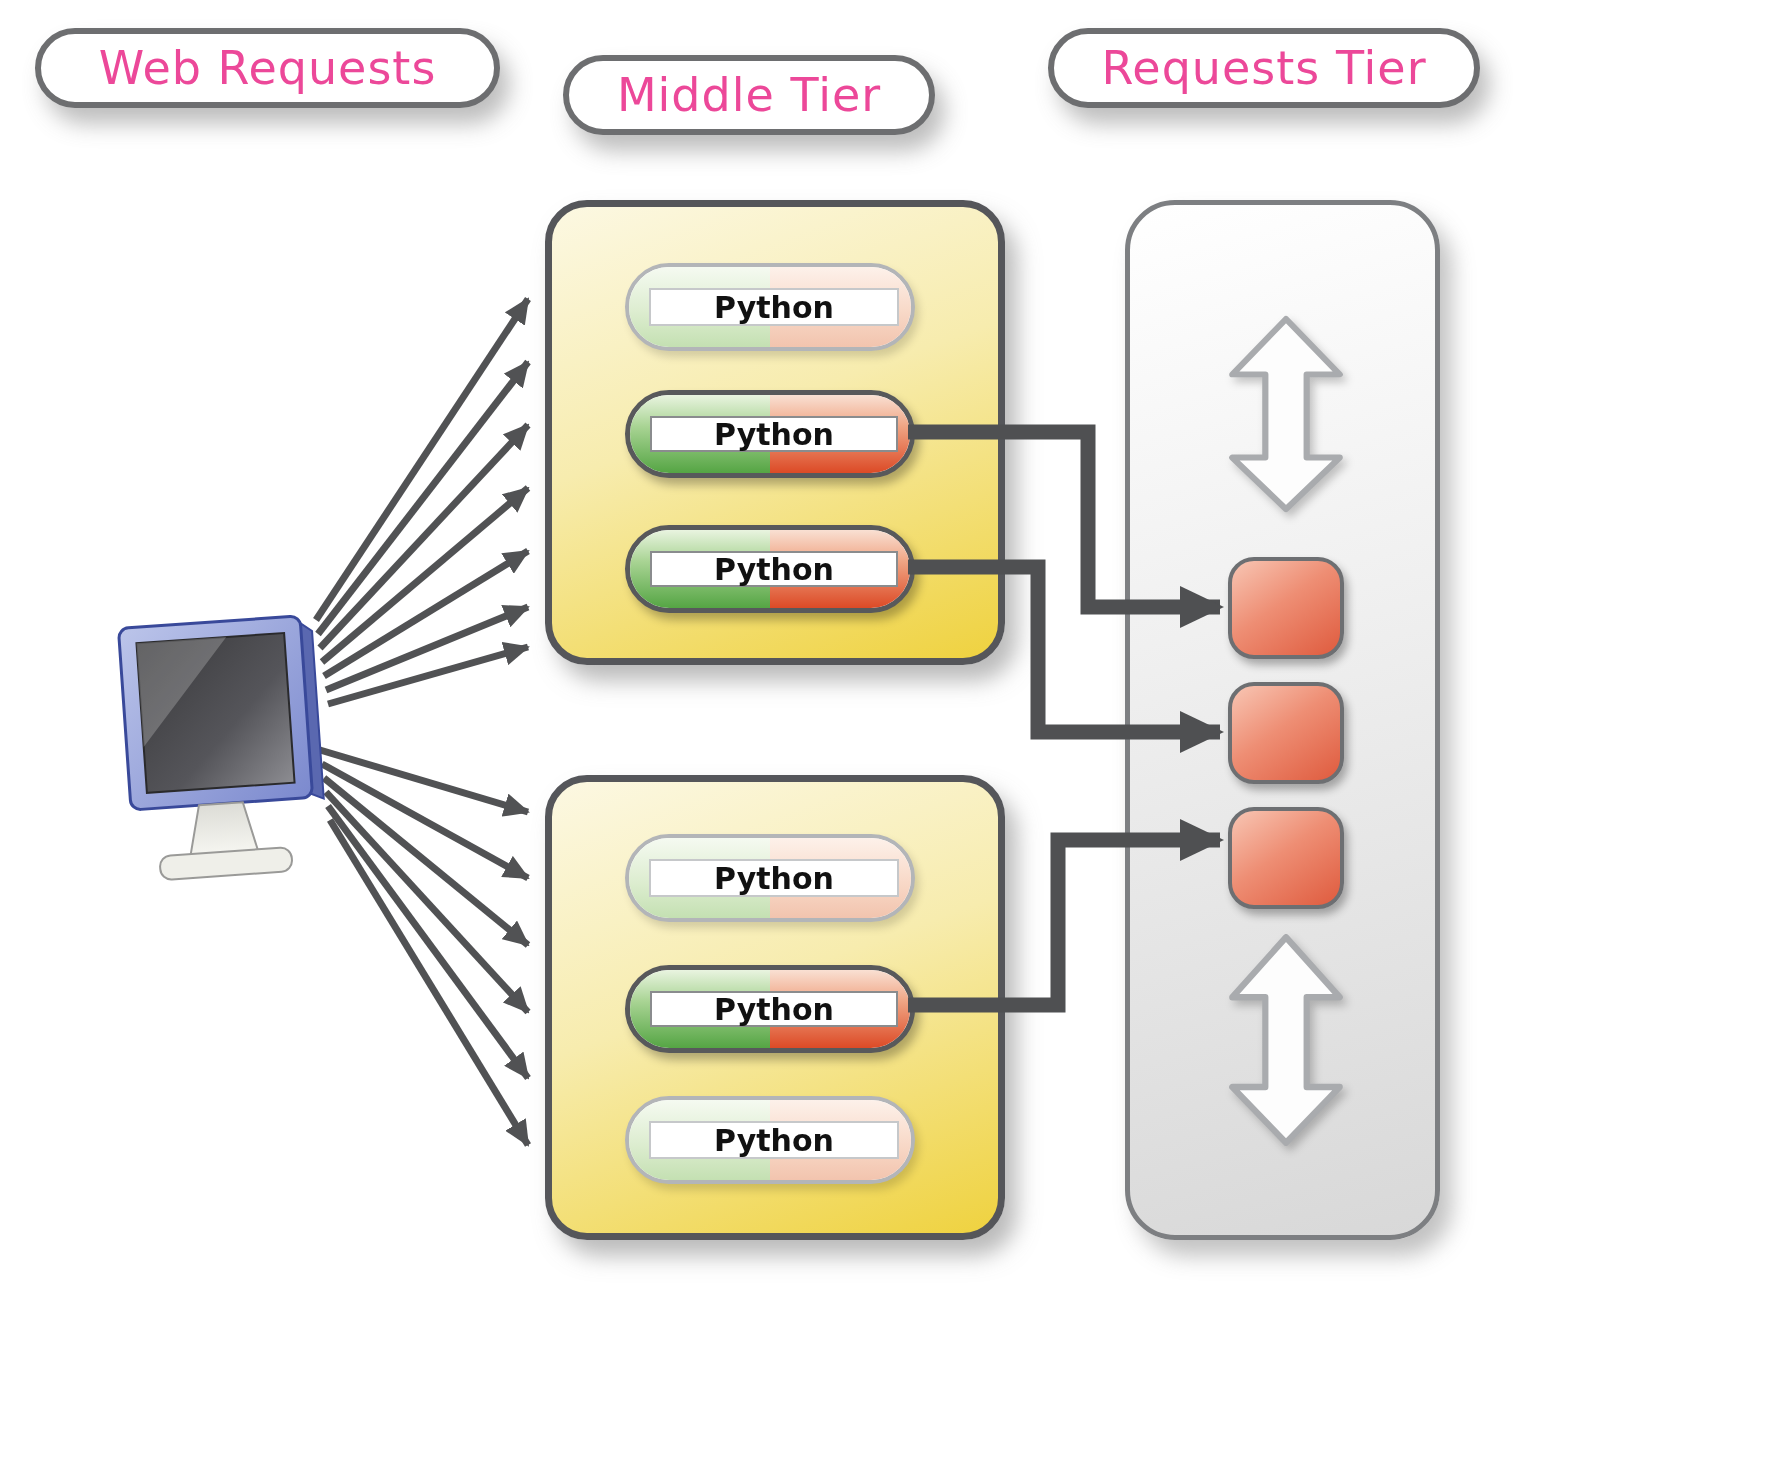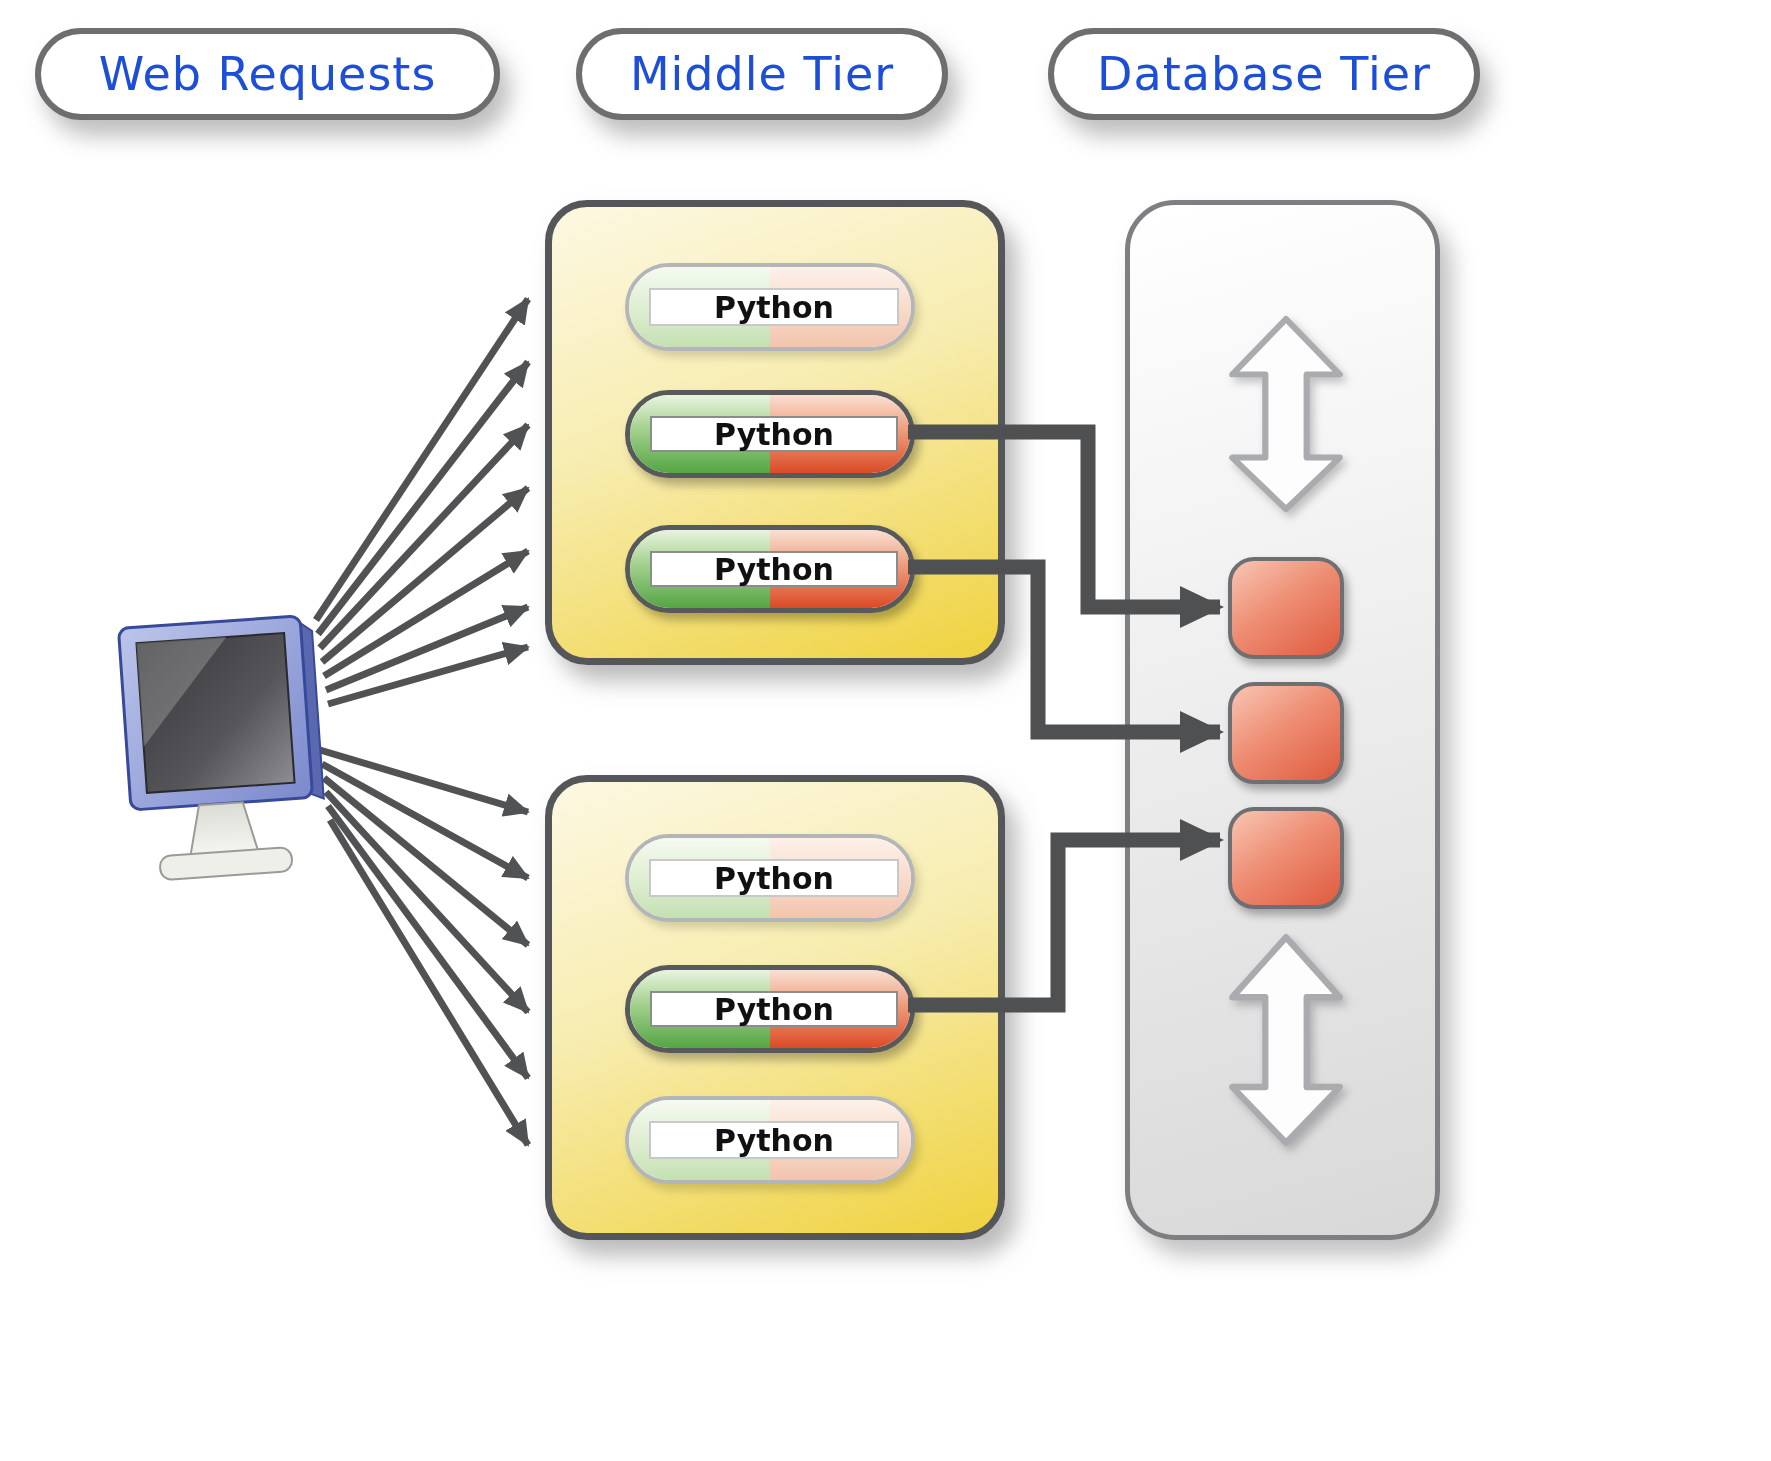--- a/index.html
+++ b/index.html
@@ -2,29 +2,29 @@
 <html><head>
 <meta charset="utf-8">
 <style>
   html,body{margin:0;padding:0;background:#ffffff;}
   .stage{
     position:relative;width:1771px;height:1461px;background:#ffffff;overflow:hidden;
     font-family:"DejaVu Sans","Liberation Sans",sans-serif;
   }
   
   .hdr{
-    position:absolute;top:28px;height:92px;background:#ffffff;
+    position:absolute;top:28px;height:80px;background:#ffffff;
     border:6px solid #6d6e70;border-radius:52px;
     display:flex;align-items:center;justify-content:center;
-    font-size:46px;color:#1d4ed8;letter-spacing:1px;
+    font-size:46px;color:#ec4899;letter-spacing:1px;
     box-shadow:10px 16px 22px rgba(110,110,110,0.45);
     box-sizing:border-box;
   }
   .hdr-web{left:35px;width:465px;}
-  .hdr-mid{left:576px;width:372px;}
+  .hdr-mid{left:563px;width:372px;margin-top:27px;}
   .hdr-db{left:1048px;width:432px;}
   
   .ybox{
     position:absolute;left:545px;width:460px;height:465px;
     background:linear-gradient(160deg,#fcf8e2 0%,#f7ecae 45%,#efd23f 100%);
     border:7px solid #55565a;border-radius:42px;
     box-shadow:12px 16px 22px rgba(120,120,120,0.5);
     box-sizing:border-box;z-index:2;
   }
   .ybox-upper{top:200px;}
@@ -79,21 +79,21 @@
 
 <div class="stage">
 
   <div class="hdr hdr-web">
     <span>Web Requests</span>
   </div>
   <div class="hdr hdr-mid">
     <span>Middle Tier</span>
   </div>
   <div class="hdr hdr-db">
-    <span>Database Tier</span>
+    <span>Requests Tier</span>
   </div>
 
   <svg class="layer layer-arrows" viewBox="0 0 1771 1461">
     <defs>
       <marker id="ahSmall" markerUnits="userSpaceOnUse" markerWidth="26" markerHeight="24" refX="24" refY="12" orient="auto">
         <path d="M0 0 L26 12 L0 24 Z" fill="#515254"></path>
       </marker>
       <linearGradient id="monFrame" x1="0" y1="0" x2="1" y2="1">
         <stop offset="0" stop-color="#bcc5ea"></stop>
           <stop offset="1" stop-color="#7b89ce"></stop>

